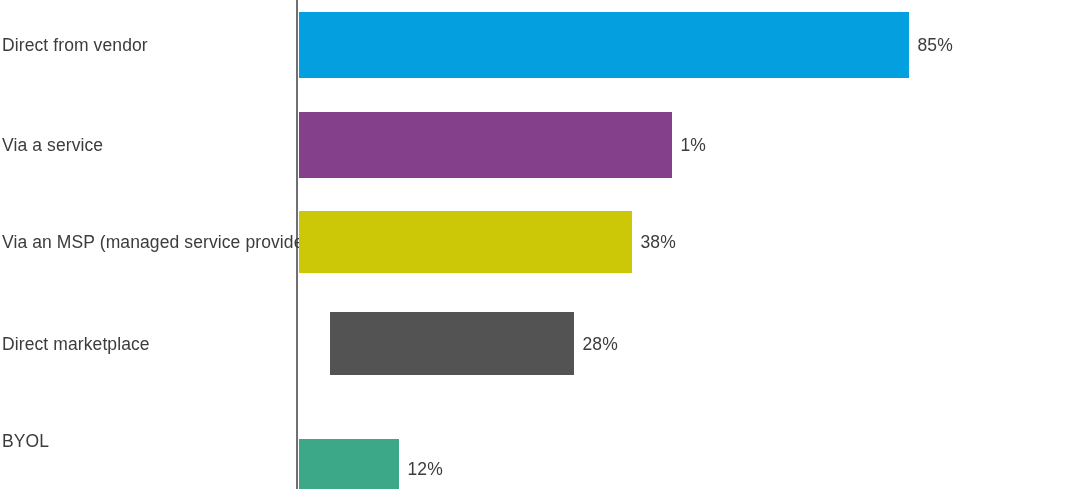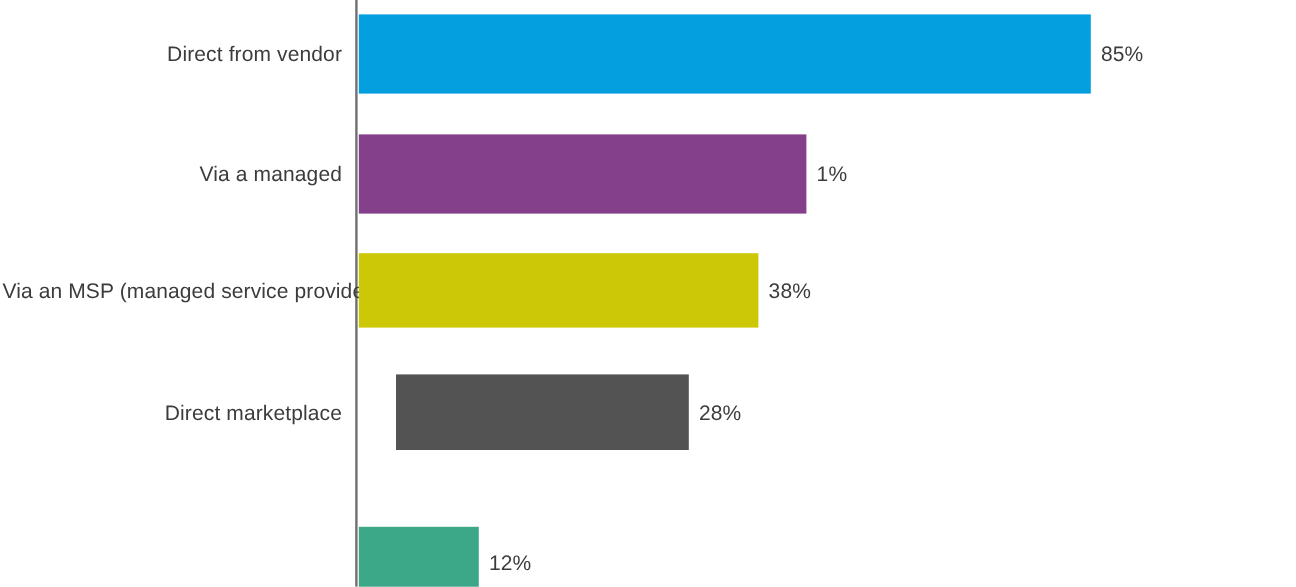--- a/index.html
+++ b/index.html
@@ -36,21 +36,20 @@
     left: 0;
     width: 1080px;
     display: flex;
     align-items: center;
   }
 
   .cat-label {
     position: absolute;
     right: 795px; 
     width: 283px;
-    text-align: right;
     color: #3c3c3c;
     font-size: 17.5px;
     line-height: 20px;
     white-space: nowrap;
     letter-spacing: 0.1px;
   }
 
   .bar-track {
     position: absolute;
     left: 298.5px;
@@ -84,21 +83,21 @@
 
   <div class="bar-row" style="top:12px;height:66px;">
     <div class="cat-label">Direct from vendor</div>
     <div class="bar-track" style="width:610px;">
       <div class="bar" style="background:#039fdf;"></div>
       <div class="value-label" style="left:100%;">85%</div>
     </div>
   </div>
 
   <div class="bar-row" style="top:112px;height:66px;">
-    <div class="cat-label">Via a managed</div>
+    <div class="cat-label">Via a service</div>
     <div class="bar-track" style="width:373px;">
       <div class="bar" style="background:#84408a;"></div>
       <div class="value-label" style="left:100%;">1%</div>
     </div>
   </div>
 
   <div class="bar-row" style="top:211px;height:62px;">
     <div class="cat-label">Via an MSP (managed service provider)</div>
     <div class="bar-track" style="width:333px;">
       <div class="bar" style="background:#ccc707;"></div>
@@ -108,19 +107,20 @@
 
   <div class="bar-row" style="top:312px;height:63px;">
     <div class="cat-label">Direct marketplace</div>
     <div class="bar-track" style="width:244px;padding-left:31px;">
       <div class="bar" style="background:#535353;"></div>
       <div class="value-label" style="left:100%;">28%</div>
     </div>
   </div>
 
   <div class="bar-row" style="top:411px;height:59px;">
+    <div class="cat-label">BYOL</div>
     <div class="bar-track" style="width:100px;margin-top:28px;">
       <div class="bar" style="background:#3da888;"></div>
       <div class="value-label" style="left:100%;">12%</div>
     </div>
   </div>
 
 </div>
 
 </body></html>

